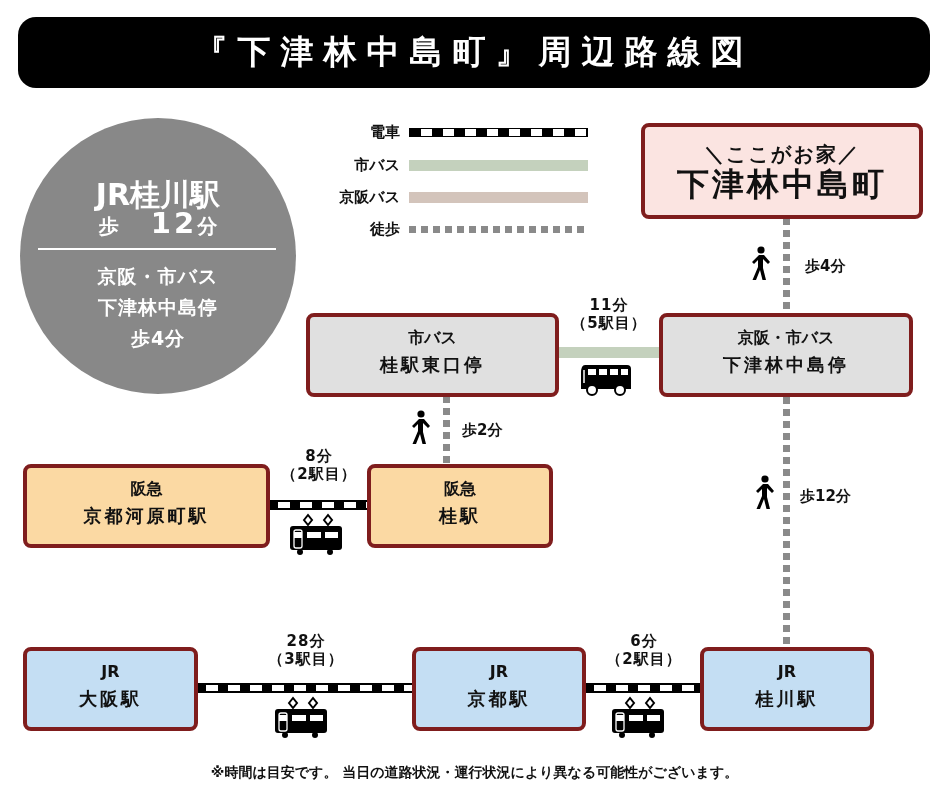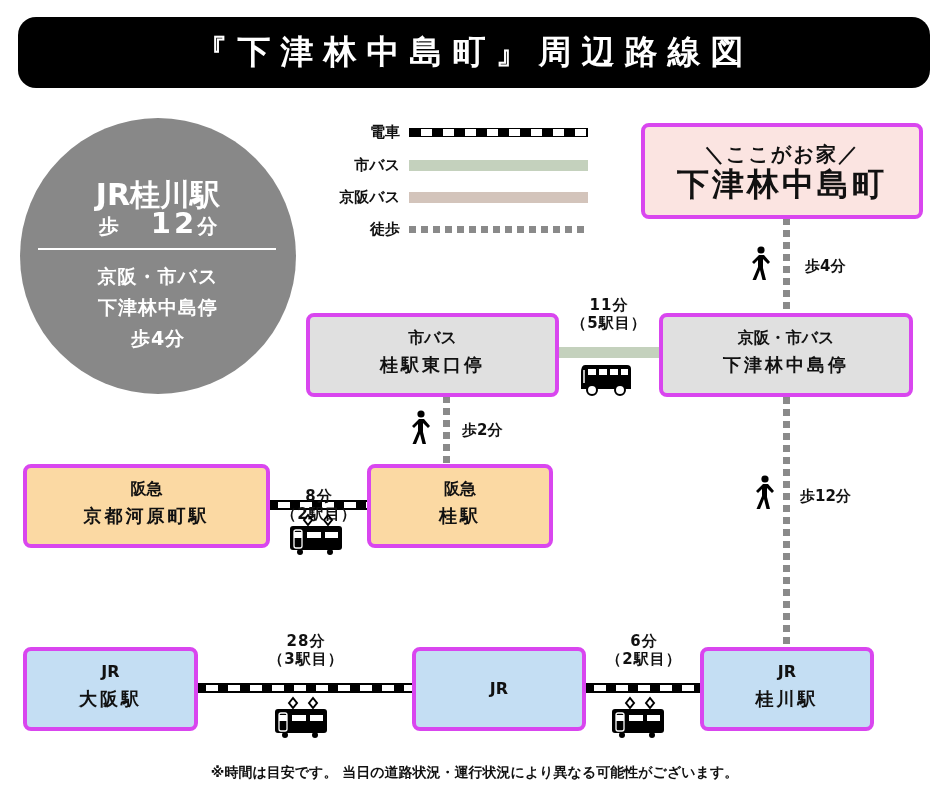--- a/index.html
+++ b/index.html
@@ -20,21 +20,21 @@
 
   .legend-label { font-size:15px; font-weight:bold; text-align:right; width:80px; }
   .legend-line { left:409px; width:179px; }
   .rail { height:9px; border:1.5px solid #000; box-sizing:border-box;
           background: repeating-linear-gradient(90deg, #000 0 11px, #fff 11px 22px); }
   .rail-h { height:10px; box-sizing:border-box; border-top:2px solid #000; border-bottom:2px solid #000;
             background: repeating-linear-gradient(90deg, #000 0 10px, #fff 10px 22px); }
   .walk-v { width:7px; background: repeating-linear-gradient(180deg, #8a8a8a 0 7px, transparent 7px 12px); }
   .walk-h { height:7px; background: repeating-linear-gradient(90deg, #8a8a8a 0 7px, transparent 7px 12px); }
 
-  .box { border:4px solid #d946ef; border-radius:8px; box-sizing:border-box; text-align:center;
+  .box { border:4px solid #7f1d1d; border-radius:8px; box-sizing:border-box; text-align:center;
          display:flex; flex-direction:column; justify-content:center; align-items:center; }
   .box .sub { font-size:16px; font-weight:bold; line-height:20px; }
   .box .main { font-size:18px; font-weight:bold; letter-spacing:3px; line-height:34px; }
   .box.home .sub { font-size:20px; letter-spacing:2px; line-height:26px; }
   .box.home .main { font-size:32px; }
 
   .seg-label { font-size:15px; font-weight:bold; text-align:center; line-height:18px; letter-spacing:1px; }
   .walk-label { font-size:15px; font-weight:bold; }
   .footer { left:0; right:0; top:764px; text-align:center; font-size:14px; font-weight:bold; }
 </style>
@@ -121,21 +121,21 @@
 <div class="abs walk-label" style="left:462px;top:421px;">歩2分</div>
 
 <div class="abs box" style="left:23px;top:464px;width:247px;height:84px;background:#fbd9a3;">
   <div class="sub">阪急</div>
   <div class="main">京都河原町駅</div>
 </div>
 <div class="abs box" style="left:367px;top:464px;width:186px;height:84px;background:#fbd9a3;">
   <div class="sub">阪急</div>
   <div class="main">桂駅</div>
 </div>
-<div class="abs seg-label" style="left:268px;top:447px;width:102px;margin-top:40px;">
+<div class="abs seg-label" style="left:268px;top:447px;width:102px;">
   <div>8分</div>
   <div>（2駅目）</div>
 </div>
 <svg class="abs" style="left:288px;top:512px;" width="56" height="44" viewBox="0 0 56 44">
   <path d="M16 8 L20 3 L24 8 L20 13 Z" fill="none" stroke="#000" stroke-width="2"></path>
   <path d="M36 8 L40 3 L44 8 L40 13 Z" fill="none" stroke="#000" stroke-width="2"></path>
   <rect x="2" y="14" width="52" height="24" rx="3" fill="#000"></rect>
   <rect x="6" y="18" width="8" height="18" rx="2" fill="none" stroke="#fff" stroke-width="1.3"></rect>
   <rect x="6" y="20" width="8" height="6" fill="#fff"></rect>
   <rect x="19" y="20" width="14" height="6" fill="#fff"></rect>
@@ -149,20 +149,21 @@
   <path d="M11 9 L16 9 L22 16 L20 18 L15 13 L15 22 L18 34 L14.5 34 L12 24 L8 34 L4.5 34 L10 21 L10 14 L6 18 L4 16 Z" fill="#000"></path>
 </svg>
 <div class="abs walk-label" style="left:800px;top:487px;">歩12分</div>
 
 <div class="abs box" style="left:23px;top:647px;width:175px;height:84px;background:#c4def3;">
   <div class="sub">JR</div>
   <div class="main">大阪駅</div>
 </div>
 <div class="abs box" style="left:412px;top:647px;width:174px;height:84px;background:#c4def3;">
   <div class="sub">JR</div>
+  <div class="main">京都駅</div>
 </div>
 <div class="abs box" style="left:700px;top:647px;width:174px;height:84px;background:#c4def3;">
   <div class="sub">JR</div>
   <div class="main">桂川駅</div>
 </div>
 
 <div class="abs seg-label" style="left:196px;top:632px;width:220px;">
   <div>28分</div>
   <div>（3駅目）</div>
 </div>

